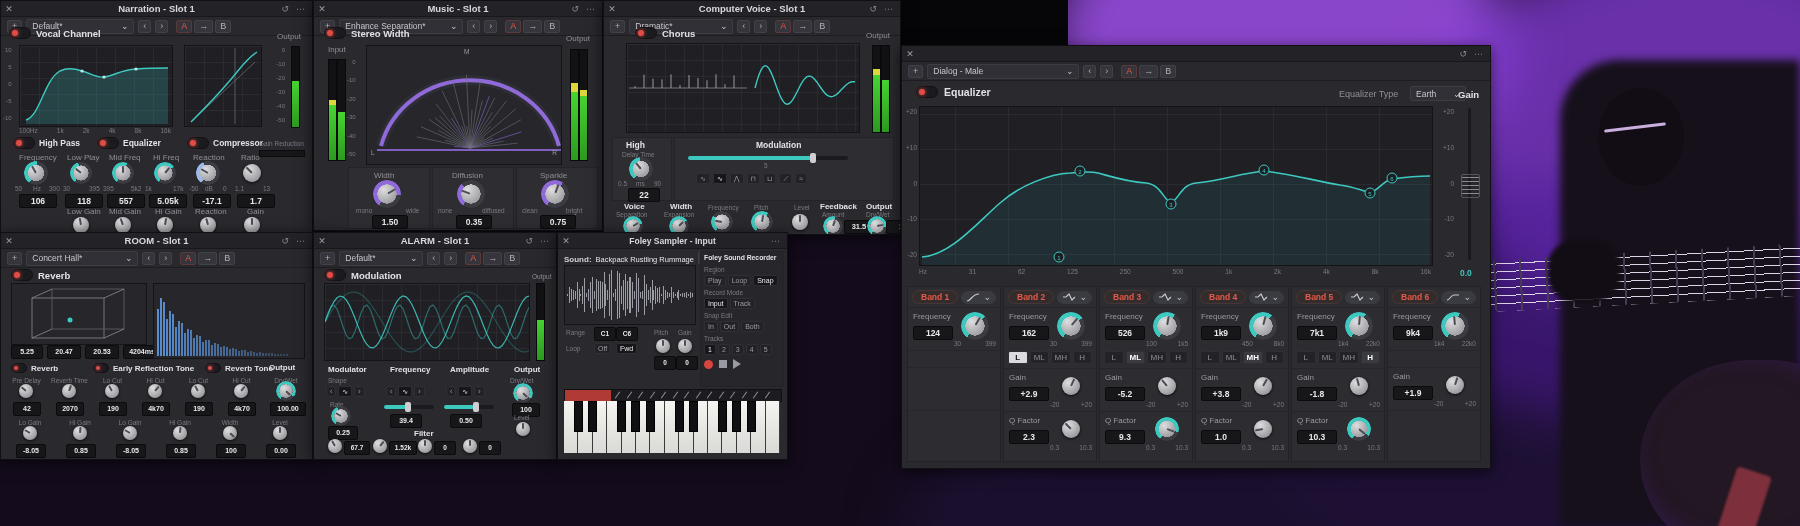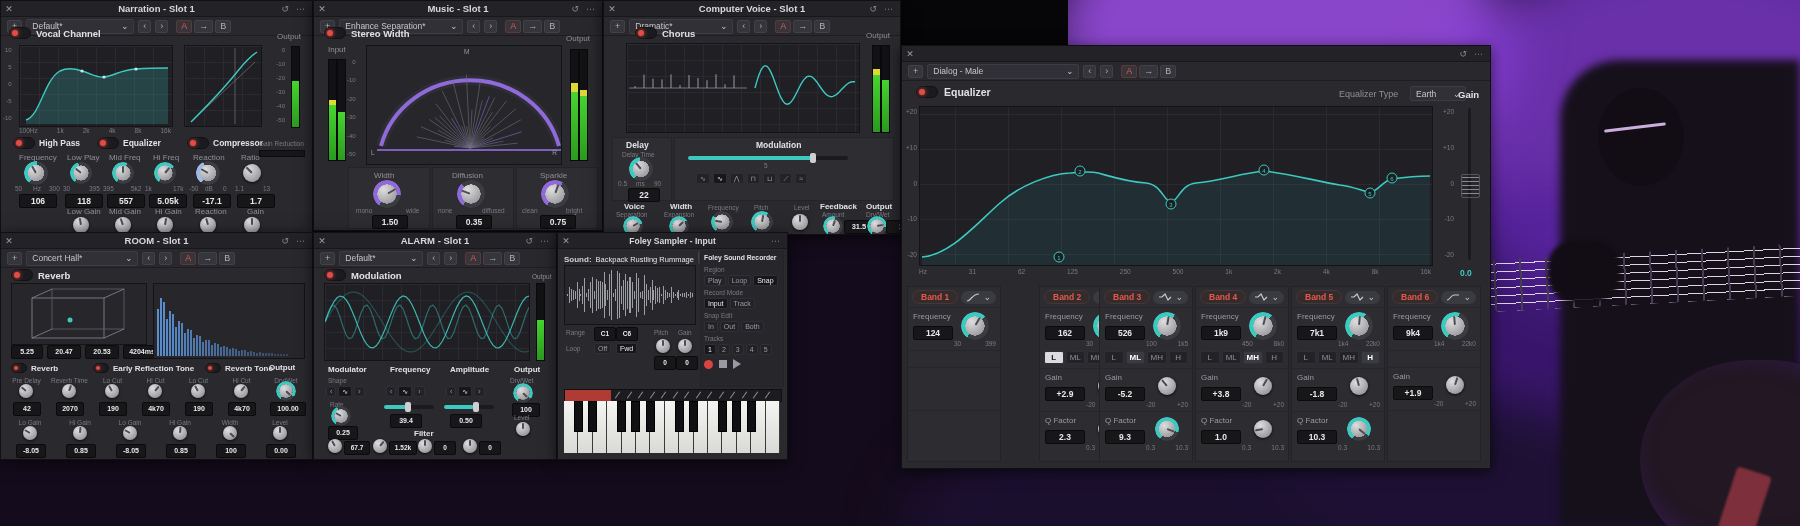--- a/index.html
+++ b/index.html
@@ -439,21 +439,21 @@
   <span class="lbl abs" style="left:262px;top:30px;">Output</span>
   <div class="vmeter" style="left:268px;top:44px;height:86px;">
         <i style="height:66%;"></i>
         <b style="bottom:66%;height:7%;"></b>
       </div>
   <div class="vmeter" style="left:277px;top:44px;height:86px;">
         <i style="height:60%;"></i>
       </div>
 
   <div class="panel" style="left:8px;top:136px;width:58px;height:62px;"></div>
-  <span class="sec abs" style="left:22px;top:139px;font-size:8.5px;">Delay</span>
+  <span class="sec abs" style="left:22px;top:139px;font-size:8.5px;">High</span>
   <span class="tiny abs" style="left:18px;top:150px;">Delay Time</span>
   <span class="knob k18" style="left:28px;top:159px;">
         <span class="ring" style="--a:140deg;"></span>
         <i class="pt" style="transform:rotate(-40deg);"></i>
       </span>
   <span class="tiny abs" style="left:14px;top:179px;">0.5</span>
   <span class="tiny abs" style="left:32px;top:179px;">ms</span>
   <span class="tiny abs" style="left:50px;top:179px;">90</span>
   <span class="vb abs" style="left:24px;top:187px;width:26px;">22</span>
 
@@ -624,21 +624,21 @@
               <i class="pt" style="transform:rotate(30deg);"></i>
             </span>
         <span class="mn">30</span>
         <span class="mx">399</span>
       </div>
       <div class="brow" style="height:16px;"></div>
       <div class="brow"></div>
           <div class="brow"></div>
     </div>
 
-    <div class="bandcol" style="left:96px;width:92px;margin-left:36px;">
+    <div class="bandcol" style="left:96px;width:92px;">
       <div style="display:flex;justify-content:space-between;align-items:center;padding:3px 4px;">
         <span class="bpill">Band 2</span>
         <span class="shp">
               <svg width="14" height="10">
                 <path d="M1,5 H4 L7,2 L10,8 L13,5" fill="none" stroke="#c8c8ce" stroke-width="1.2"></path>
               </svg>
               <span>⌄</span>
             </span>
       </div>
       <div class="brow">

